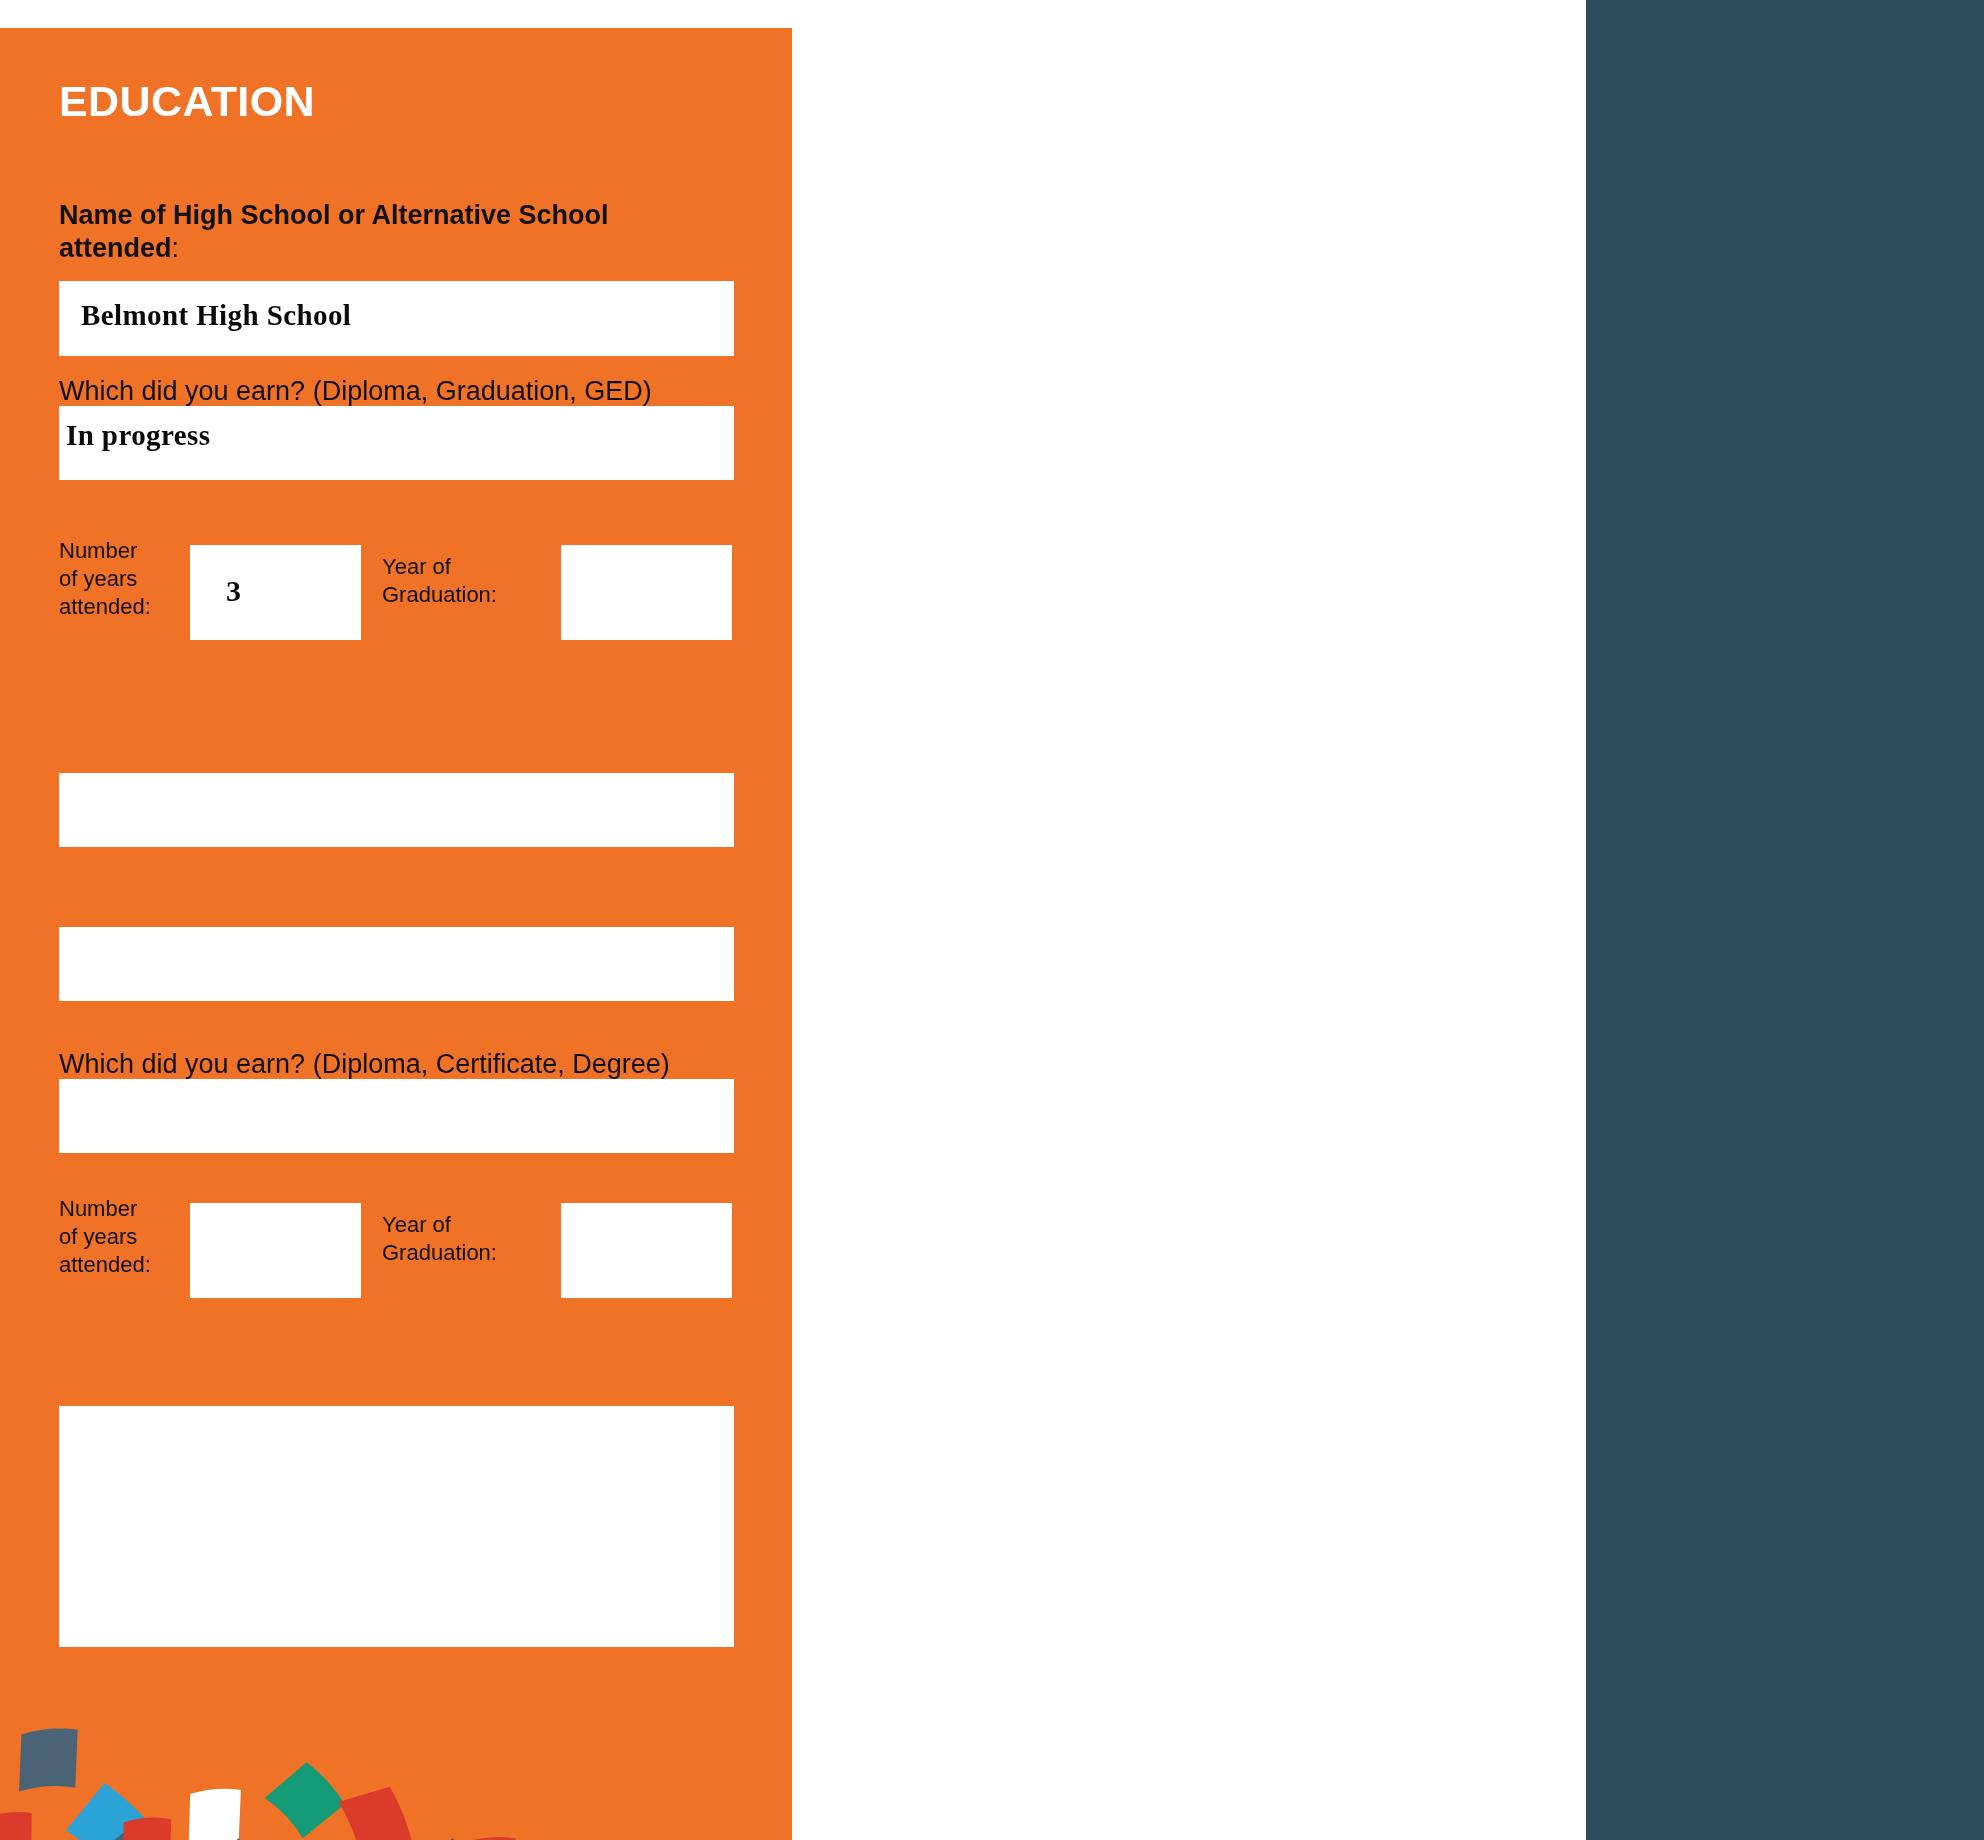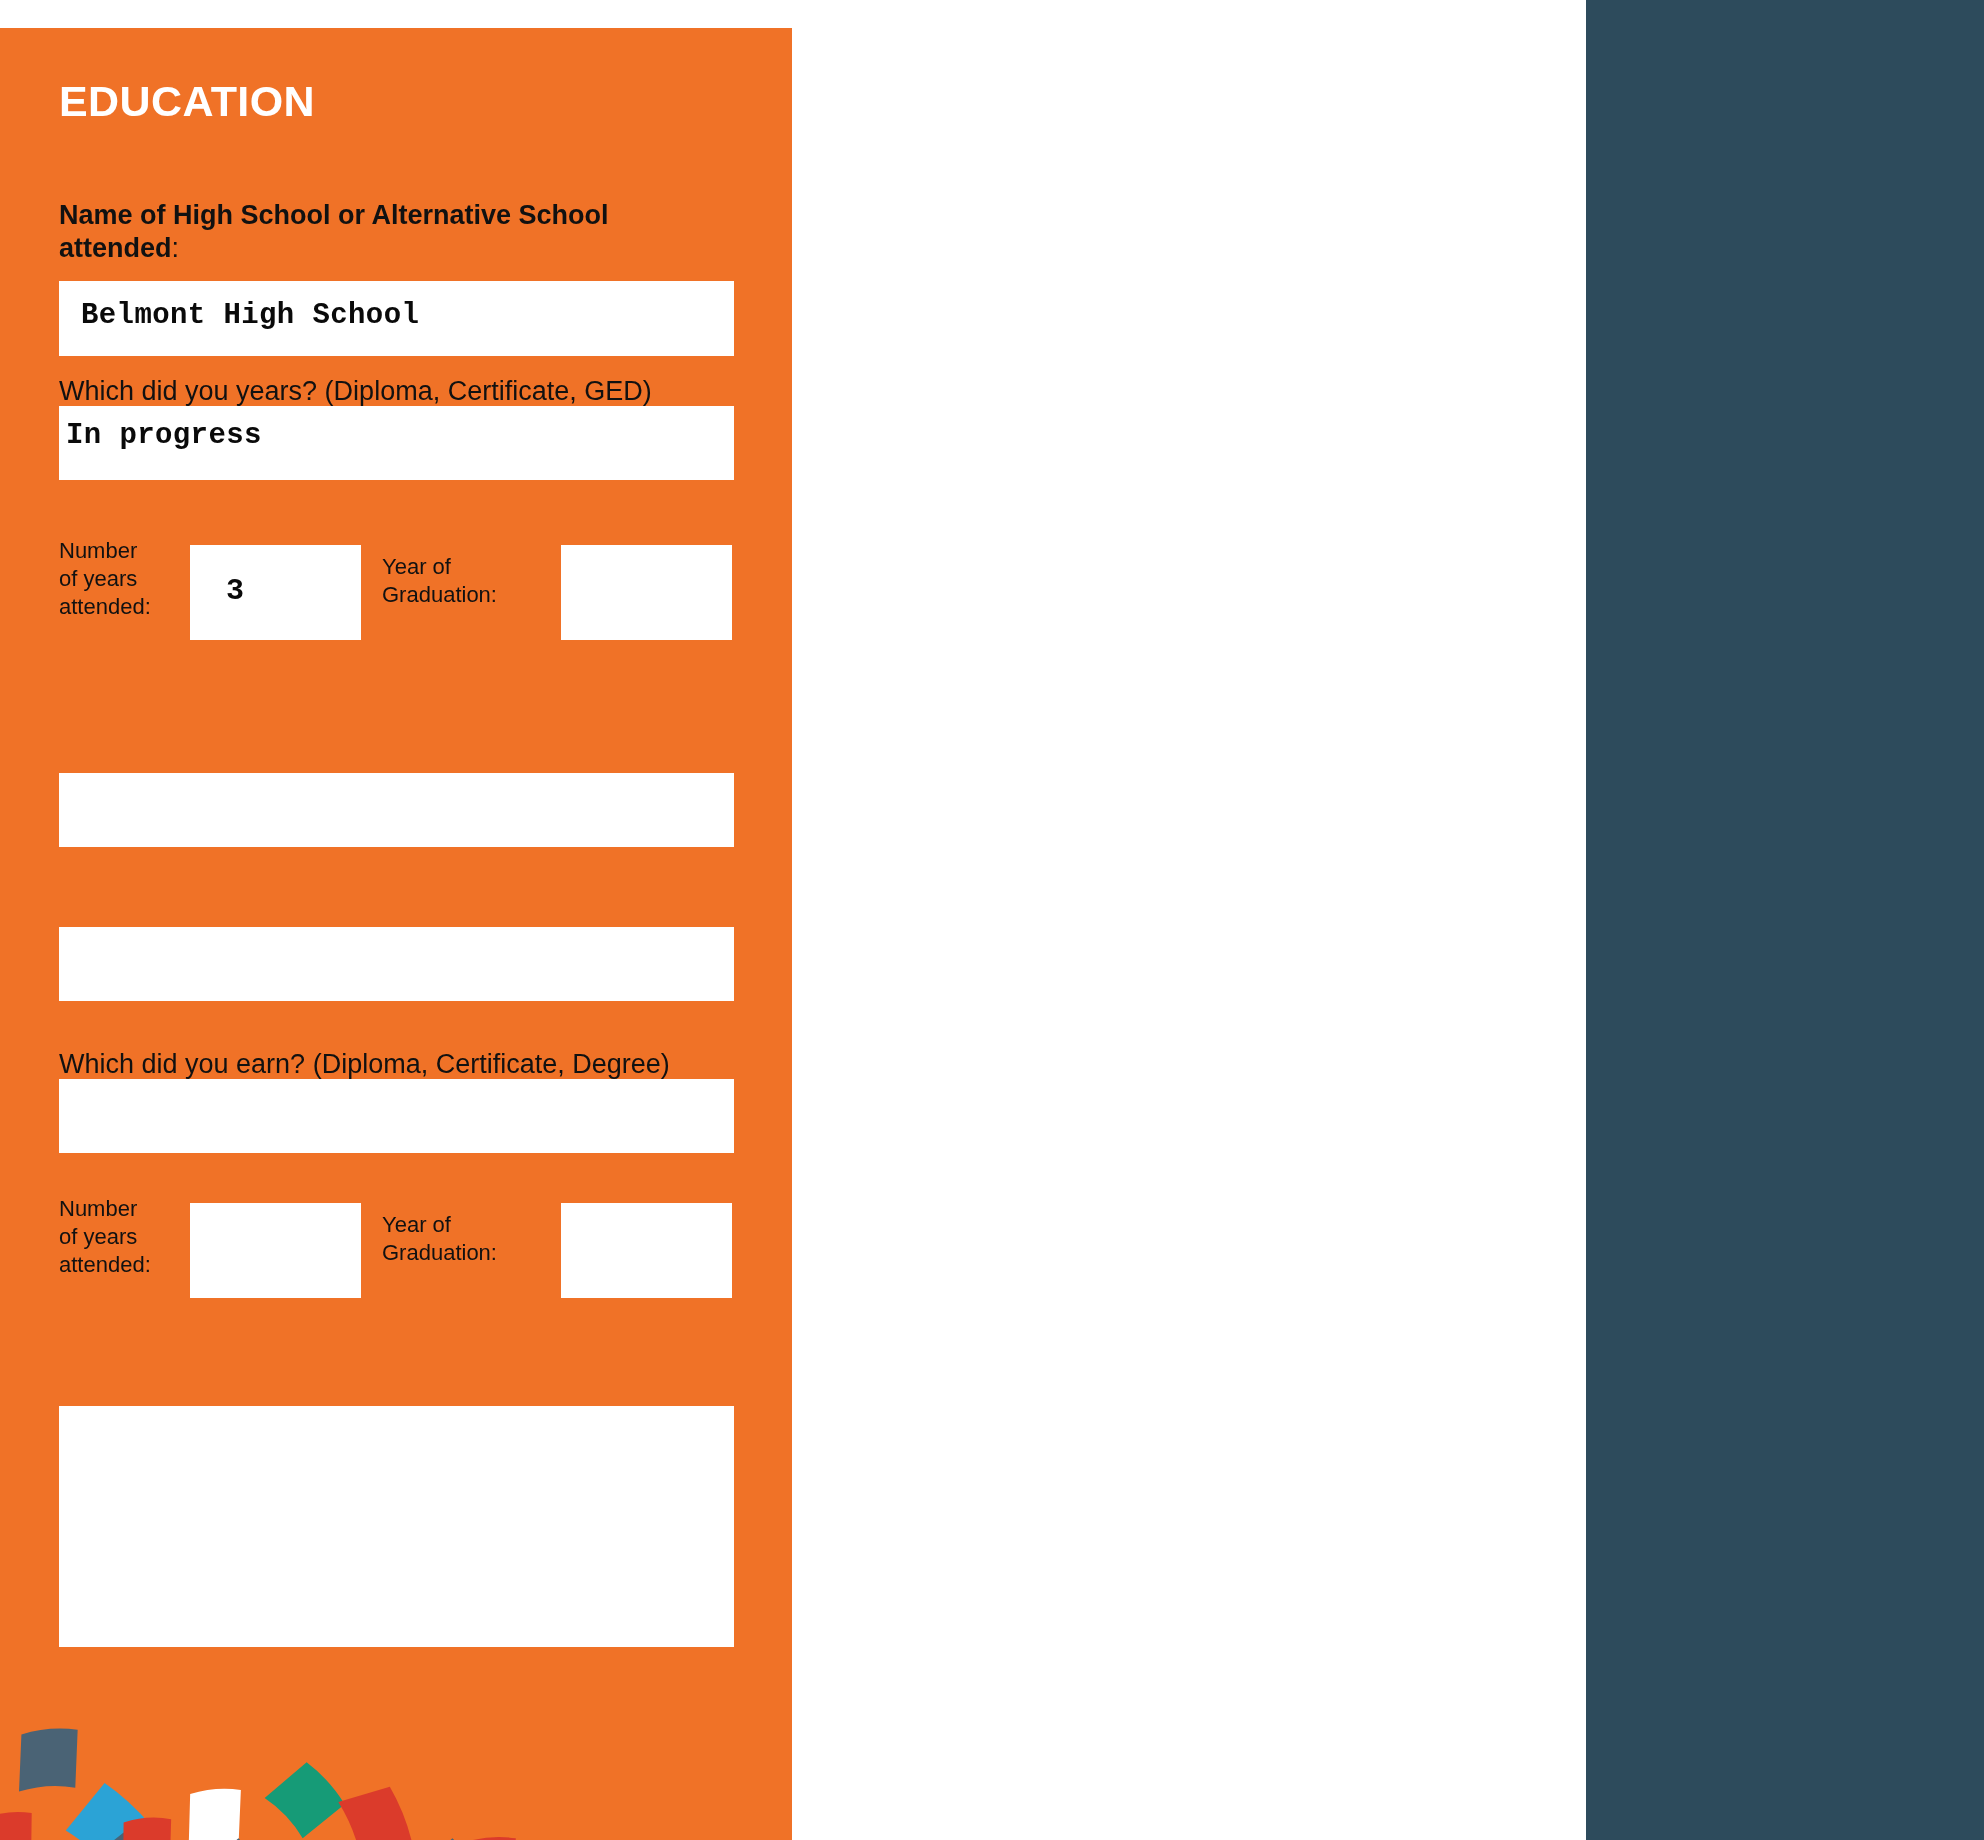--- a/index.html
+++ b/index.html
@@ -42,21 +42,21 @@
     color:#111111;
     font-size:27px;
     line-height:1.22;
     width:675px;
   }
   .edu-label b{font-weight:bold;}
   .edu-field{
     position:absolute;left:59px;background:#ffffff;
   }
   .hw{
-    font-family:Liberation Mono, monospace;
+    font-family:Liberation Serif, serif;
     font-weight:bold;
     color:#0a0a0a;
     letter-spacing:0.4px;
   }
   .edu-hw{
     position:absolute;
     font-size:29px;
     white-space:nowrap;
   }
 
@@ -82,21 +82,21 @@
   <div class="col-edu">
 
     <div class="h-sec h-edu">EDUCATION</div>
 
     <div class="edu-label" style="top:171px;">
       <b>Name of High School or Alternative School attended</b><span>:</span>
     </div>
     <div class="edu-field" style="top:253px;width:675px;height:75px;"></div>
     <div class="edu-hw hw" style="left:81px;top:271px;">Belmont High School</div>
 
-    <div class="edu-label" style="top:347px;">Which did you years? (Diploma, Certificate, GED)</div>
+    <div class="edu-label" style="top:347px;">Which did you earn? (Diploma, Graduation, GED)</div>
     <div class="edu-field" style="top:378px;width:675px;height:74px;"></div>
     <div class="edu-hw hw" style="left:66px;top:391px;">In progress</div>
 
     <div class="numrow-label" style="left:59px;top:509px;">
       <span>Number</span><br>
       <span>of years</span><br>
       <span>attended:</span>
     </div>
     <div class="numbox" style="left:190px;top:517px;width:171px;height:95px;"></div>
     <div class="edu-hw hw" style="left:226px;top:546px;font-size:30px;">3</div>

